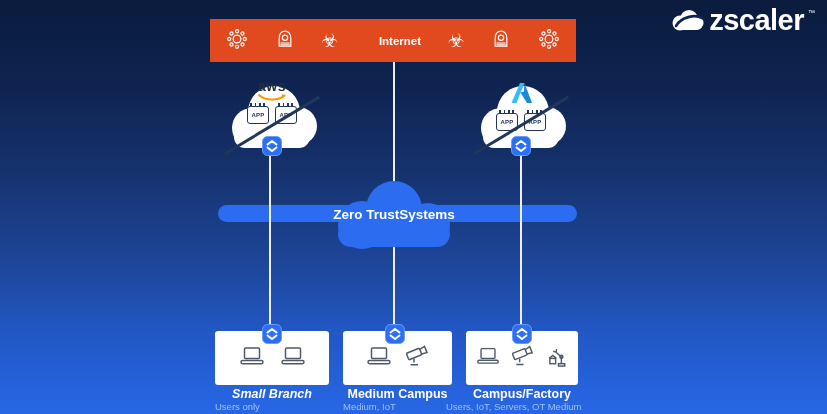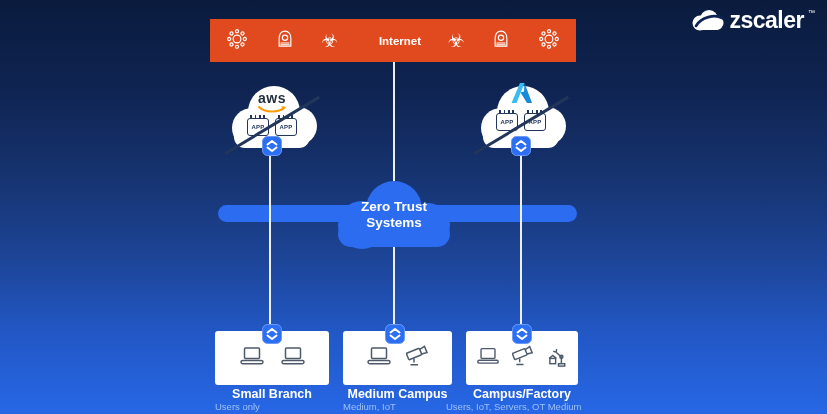--- a/index.html
+++ b/index.html
@@ -6,57 +6,57 @@
   html,body { width:827px; height:414px; }
   body {
     font-family:"Liberation Sans","DejaVu Sans",sans-serif;
     position:relative; overflow:hidden;
     background:linear-gradient(180deg,#0a1b3d 0%,#0f2452 22%,#16336f 42%,#1d4496 62%,#2257c4 80%,#2767e6 100%);
   }
   .abs { position:absolute; }
 
   
   .logo { top:7px; right:12px; display:flex; align-items:flex-start; gap:4px; z-index:6; }
-  .logo-text { color:#fff; font-size:23px; font-weight:bold; letter-spacing:-0.5px; line-height:26px; }
+  .logo-text { color:#fff; font-size:29px; font-weight:bold; letter-spacing:-0.5px; line-height:26px; }
   .logo-tm { color:#fff; font-size:7px; margin-top:2px; }
 
   
   .banner { left:210px; top:19px; width:366px; height:43px; background:#E04A1E;
     display:flex; align-items:center; justify-content:space-between; padding:0 16px; z-index:5; }
   .banner-label { color:#fff; font-size:11.5px; font-weight:bold;margin-left:14px; }
   .glyph { color:#fff; font-size:19px; line-height:1; }
 
   
   .vline { width:2px; background:rgba(255,255,255,0.92); z-index:2; }
 
   
   .pcloud { width:100px; height:80px; z-index:3; }
   .pcloud svg.cloudshape { position:absolute; left:0; top:0; }
   .pcloud-content { position:absolute; left:0; top:0; width:100%; height:100%;
     display:flex; flex-direction:column; align-items:center; }
-  .aws-logo { margin-top:16px; display:flex; flex-direction:column; align-items:center; line-height:13px; }
+  .aws-logo { margin-top:4px; display:flex; flex-direction:column; align-items:center; line-height:13px; }
   .aws-logo span { font-size:14px; font-weight:bold; color:#232F3E; letter-spacing:0.5px; }
   .azure-logo { margin-top:5px; }
   .chips { display:flex; gap:6px; margin-top:4px; }
   .chip { width:22px; height:18px; border:1.6px solid #22365B; border-radius:3px; background:#fff;
     display:flex; align-items:center; justify-content:center; position:relative;
     font-size:6px; font-weight:bold; color:#22365B; letter-spacing:0.2px; }
   .chip::before { content:""; position:absolute; top:-4.5px; left:2px; right:2px; height:3px;
     background:repeating-linear-gradient(90deg,#22365B 0 1.5px,transparent 1.5px 4.5px); }
   .slash { position:absolute; left:-5px; top:48px; width:110px; height:2.6px; background:#22365B;
     transform:rotate(-31deg); transform-origin:center; }
 
   
   .connector { width:20px; height:20px; z-index:4; }
 
   
   .ztx-bar { left:218px; top:205px; width:359px; height:17px; border-radius:9px; background:#2B6CF0; z-index:1; }
   .ztx-cloud { left:324px; top:177px; width:140px; height:76px; z-index:3; }
   .ztx-label { left:324px; top:177px; width:140px; height:76px; z-index:4;
-    display:flex; flex-direction:column; align-items:center; justify-content:center;
+    display:flex; flex-direction:row; align-items:center; justify-content:center;
     color:#fff; font-weight:bold; font-size:13.5px; line-height:16px; text-align:center; }
 
   
   .branch-box { top:331px; height:54px; background:#fff; border-radius:3px; z-index:3;
     display:flex; align-items:center; justify-content:center; gap:13px; }
   .branch-title { top:387px; text-align:center; color:#fff; font-weight:bold; font-size:12.5px; z-index:3; }
   .branch-sub { top:401px; text-align:left; color:#9DC0F8; font-size:9.5px; z-index:3; }
 </style>
 </head>
 <body>
@@ -281,18 +281,18 @@
   </svg>
 </div>
 <div class="abs connector" style="left:512px; top:324px;">
   <svg width="20" height="20" viewBox="0 0 20 20">
     <rect x="0.5" y="0.5" width="19" height="19" rx="5" fill="#2D6FF2" stroke="#6C9BF7" stroke-width="1"></rect>
     <polyline points="5.5,8.5 10,5 14.5,8.5" fill="none" stroke="#fff" stroke-width="2" stroke-linecap="round" stroke-linejoin="round"></polyline>
     <polyline points="5.5,11.5 10,15 14.5,11.5" fill="none" stroke="#fff" stroke-width="2" stroke-linecap="round" stroke-linejoin="round"></polyline>
   </svg>
 </div>
 
-<div class="abs branch-title" style="left:215px; width:114px;">Small Branch</div>
+<div class="abs branch-title" style="left:215px; width:114px;font-style:italic;">Small Branch</div>
 <div class="abs branch-sub" style="left:215px; width:114px;">Users only</div>
 <div class="abs branch-title" style="left:343px; width:109px;">Medium Campus</div>
 <div class="abs branch-sub" style="left:343px; width:109px;">Medium, IoT</div>
 <div class="abs branch-title" style="left:456px; width:132px;">Campus/Factory</div>
 <div class="abs branch-sub" style="left:446px; width:152px;">Users, IoT, Servers, OT Medium</div>
 
 </body></html>

